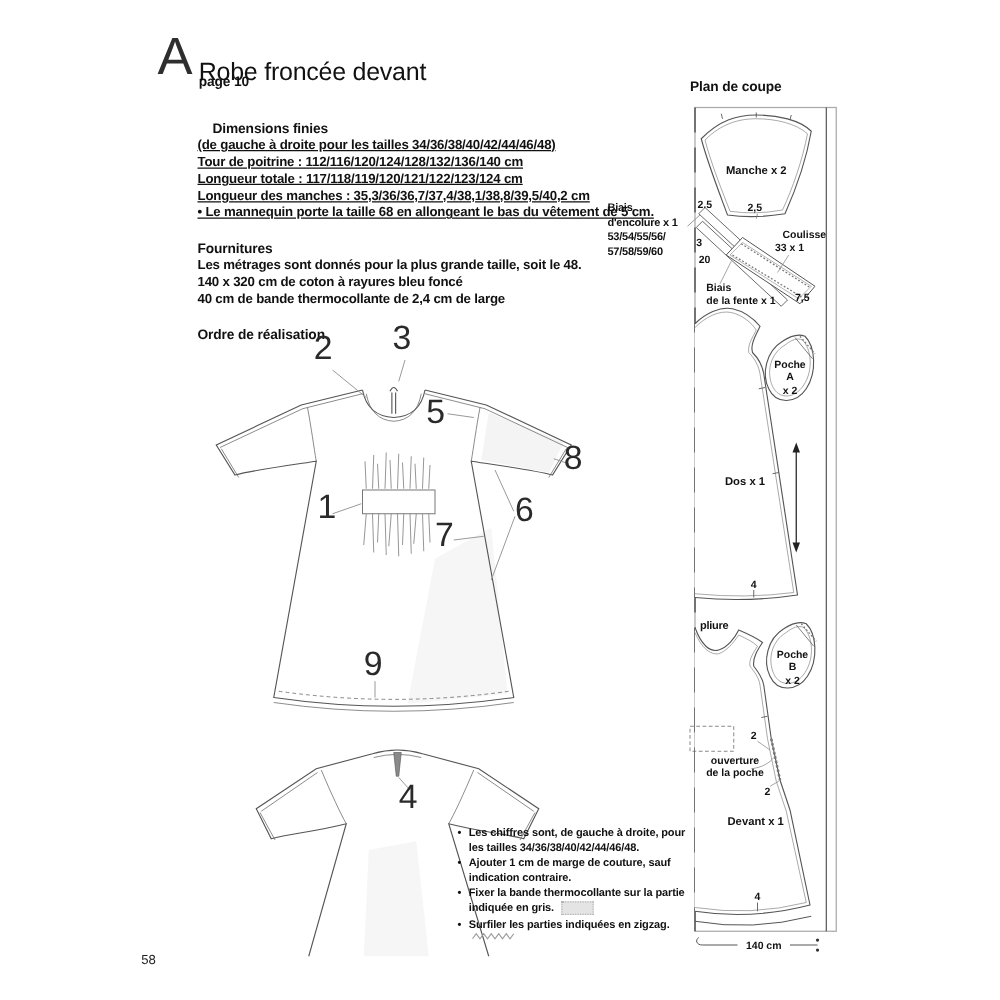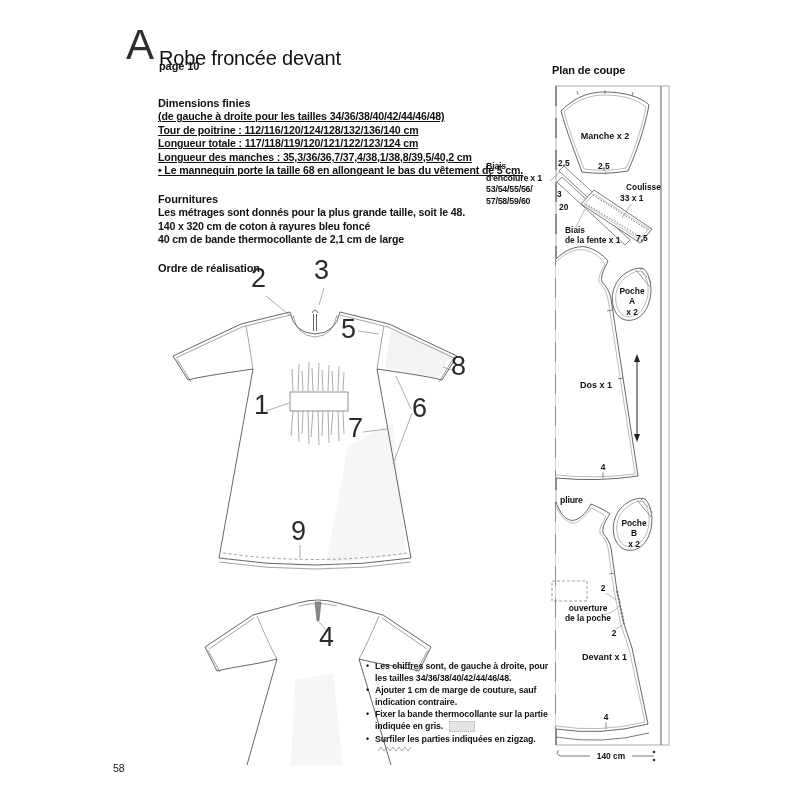--- a/index.html
+++ b/index.html
@@ -26,34 +26,34 @@
 </style>
 </head>
 <body>
 
 <div id="page">
 
   <div class="abs letter" style="left:126px;top:24px;">A</div>
   <div class="abs title" style="left:159px;top:34px;">Robe froncée devant</div>
   <div class="abs heading" style="left:159px;top:60px;">page 10</div>
 
-  <div class="abs heading" style="left:158px;top:97px;">Dimensions finies</div>
+  <div class="abs heading" style="left:170px;top:97px;">Dimensions finies</div>
   <div class="abs" style="left:158px;top:110px;text-decoration:underline;">
     <div class="bodyline">(de gauche à droite pour les tailles 34/36/38/40/42/44/46/48)</div>
     <div class="bodyline">Tour de poitrine : 112/116/120/124/128/132/136/140 cm</div>
     <div class="bodyline">Longueur totale : 117/118/119/120/121/122/123/124 cm</div>
     <div class="bodyline">Longueur des manches : 35,3/36/36,7/37,4/38,1/38,8/39,5/40,2 cm</div>
     <div class="bodyline">• Le mannequin porte la taille 68 en allongeant le bas du vêtement de 5 cm.</div>
   </div>
 
   <div class="abs heading" style="left:158px;top:193px;">Fournitures</div>
   <div class="abs" style="left:158px;top:206px;">
     <div class="bodyline">Les métrages sont donnés pour la plus grande taille, soit le 48.</div>
     <div class="bodyline">140 x 320 cm de coton à rayures bleu foncé</div>
-    <div class="bodyline">40 cm de bande thermocollante de 2,1 cm de large</div>
+    <div class="bodyline">40 cm de bande thermocollante de 2,4 cm de large</div>
   </div>
 
   <div class="abs heading" style="left:158px;top:262px;">Ordre de réalisation</div>
 
   <svg class="abs" style="left:143px;top:272px;" width="350" height="320" viewBox="0 0 350 320">
     <path fill="#ffffff" stroke="none" d="M147,40 L98,52 L30,84 L45,108 C60,104 90,100 110,97 L76,286 Q172,300 268,286 L234,97 C254,100 284,104 299,108 L314,84 L246,52 L197,40 Q193,61 172,62 Q151,61 147,40 Z"></path>
     <polygon fill="#f4f4f4" points="248,58 308,82 296,106 242,96"></polygon>
     <polygon fill="#f6f6f6" points="205,175 250,150 263,283 183,291"></polygon>
     <g fill="none" stroke="#555" stroke-width="0.9">
       <path d="M147,40 L98,52 L30,84 L45,108 C60,104 90,100 110,97 L76,286 Q172,300 268,286 L234,97 C254,100 284,104 299,108 L314,84 L246,52 L197,40"></path>

